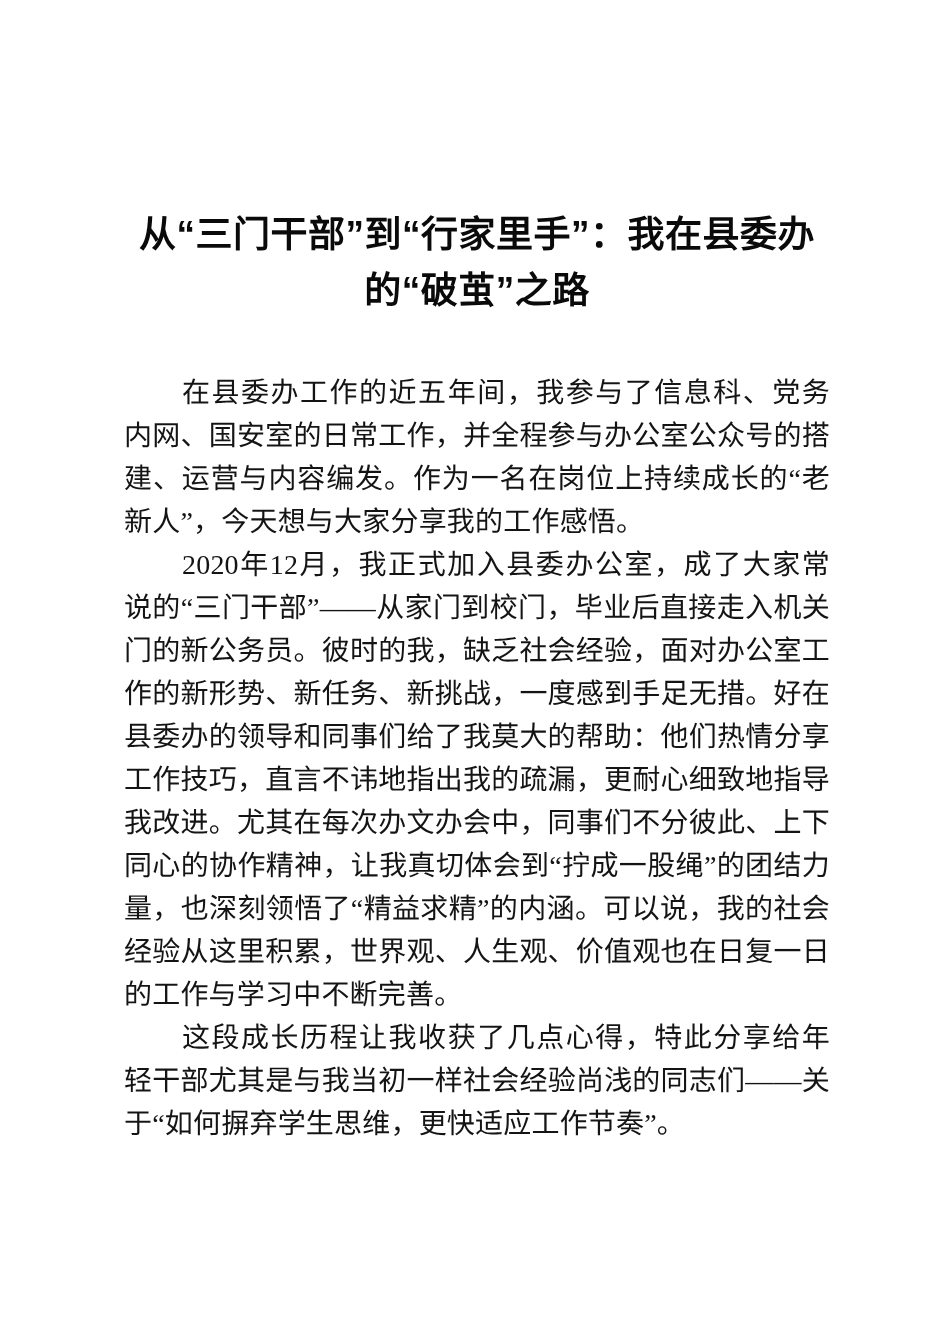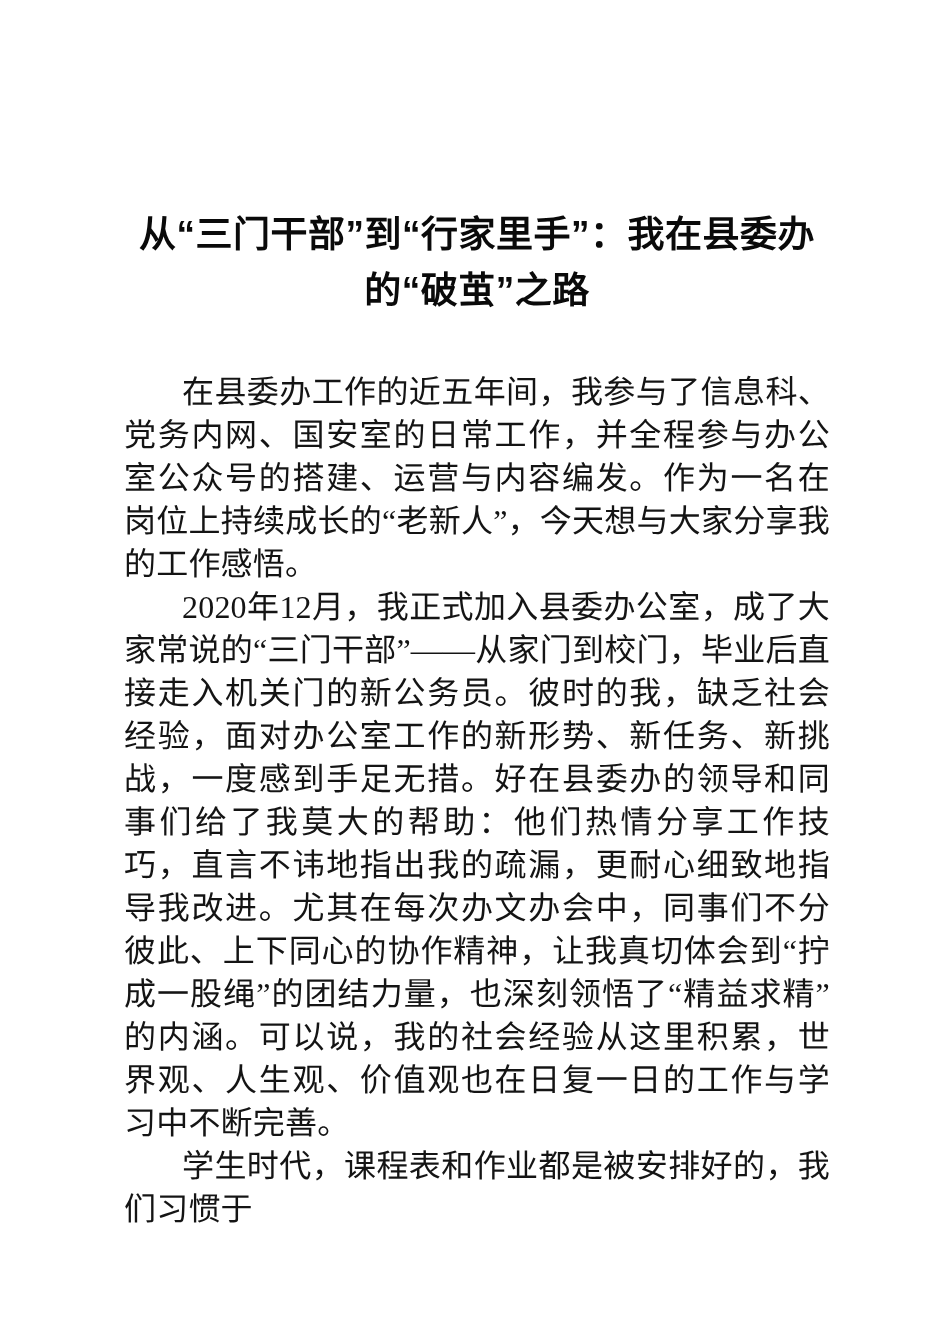--- a/index.html
+++ b/index.html
@@ -51,21 +51,21 @@
 
   
   .body-block {
     margin-top: 52px;
   }
 
   p.para {
     margin: 0;
     padding: 0;
     font-family: "Liberation Serif", "DejaVu Serif", serif;
-    font-size: 32px;
+    font-size: 28px;
     line-height: 43px;
     text-align: justify;
     text-justify: inter-character;
     text-indent: 58px;
     letter-spacing: 0.2px;
     color: #141414;
     word-break: break-all;
   }
 
   p.para.subhead {
@@ -79,19 +79,19 @@
 <div class="page">
   <div class="page-body">
 
     <h1 class="doc-title">从“三门干部”到“行家里手”：我在县委办的“破茧”之路</h1>
 
     <div class="body-block">
       <p class="para">在县委办工作的近五年间，我参与了信息科、党务内网、国安室的日常工作，并全程参与办公室公众号的搭建、运营与内容编发。作为一名在岗位上持续成长的“老新人”，今天想与大家分享我的工作感悟。</p>
 
       <p class="para">2020年12月，我正式加入县委办公室，成了大家常说的“三门干部”——从家门到校门，毕业后直接走入机关门的新公务员。彼时的我，缺乏社会经验，面对办公室工作的新形势、新任务、新挑战，一度感到手足无措。好在县委办的领导和同事们给了我莫大的帮助：他们热情分享工作技巧，直言不讳地指出我的疏漏，更耐心细致地指导我改进。尤其在每次办文办会中，同事们不分彼此、上下同心的协作精神，让我真切体会到“拧成一股绳”的团结力量，也深刻领悟了“精益求精”的内涵。可以说，我的社会经验从这里积累，世界观、人生观、价值观也在日复一日的工作与学习中不断完善。</p>
 
+      <p class="para">这段成长历程让我收获了几点心得，特此分享给年轻干部尤其是与我当初一样社会经验尚浅的同志们——关于“如何摒弃学生思维，更快适应工作节奏”。</p>
 
 
-      <p class="para">学生时代，课程表和作业都是被安排好的，我们习惯于</p>
     </div>
 
   </div>
 </div>
 
 </body></html>

